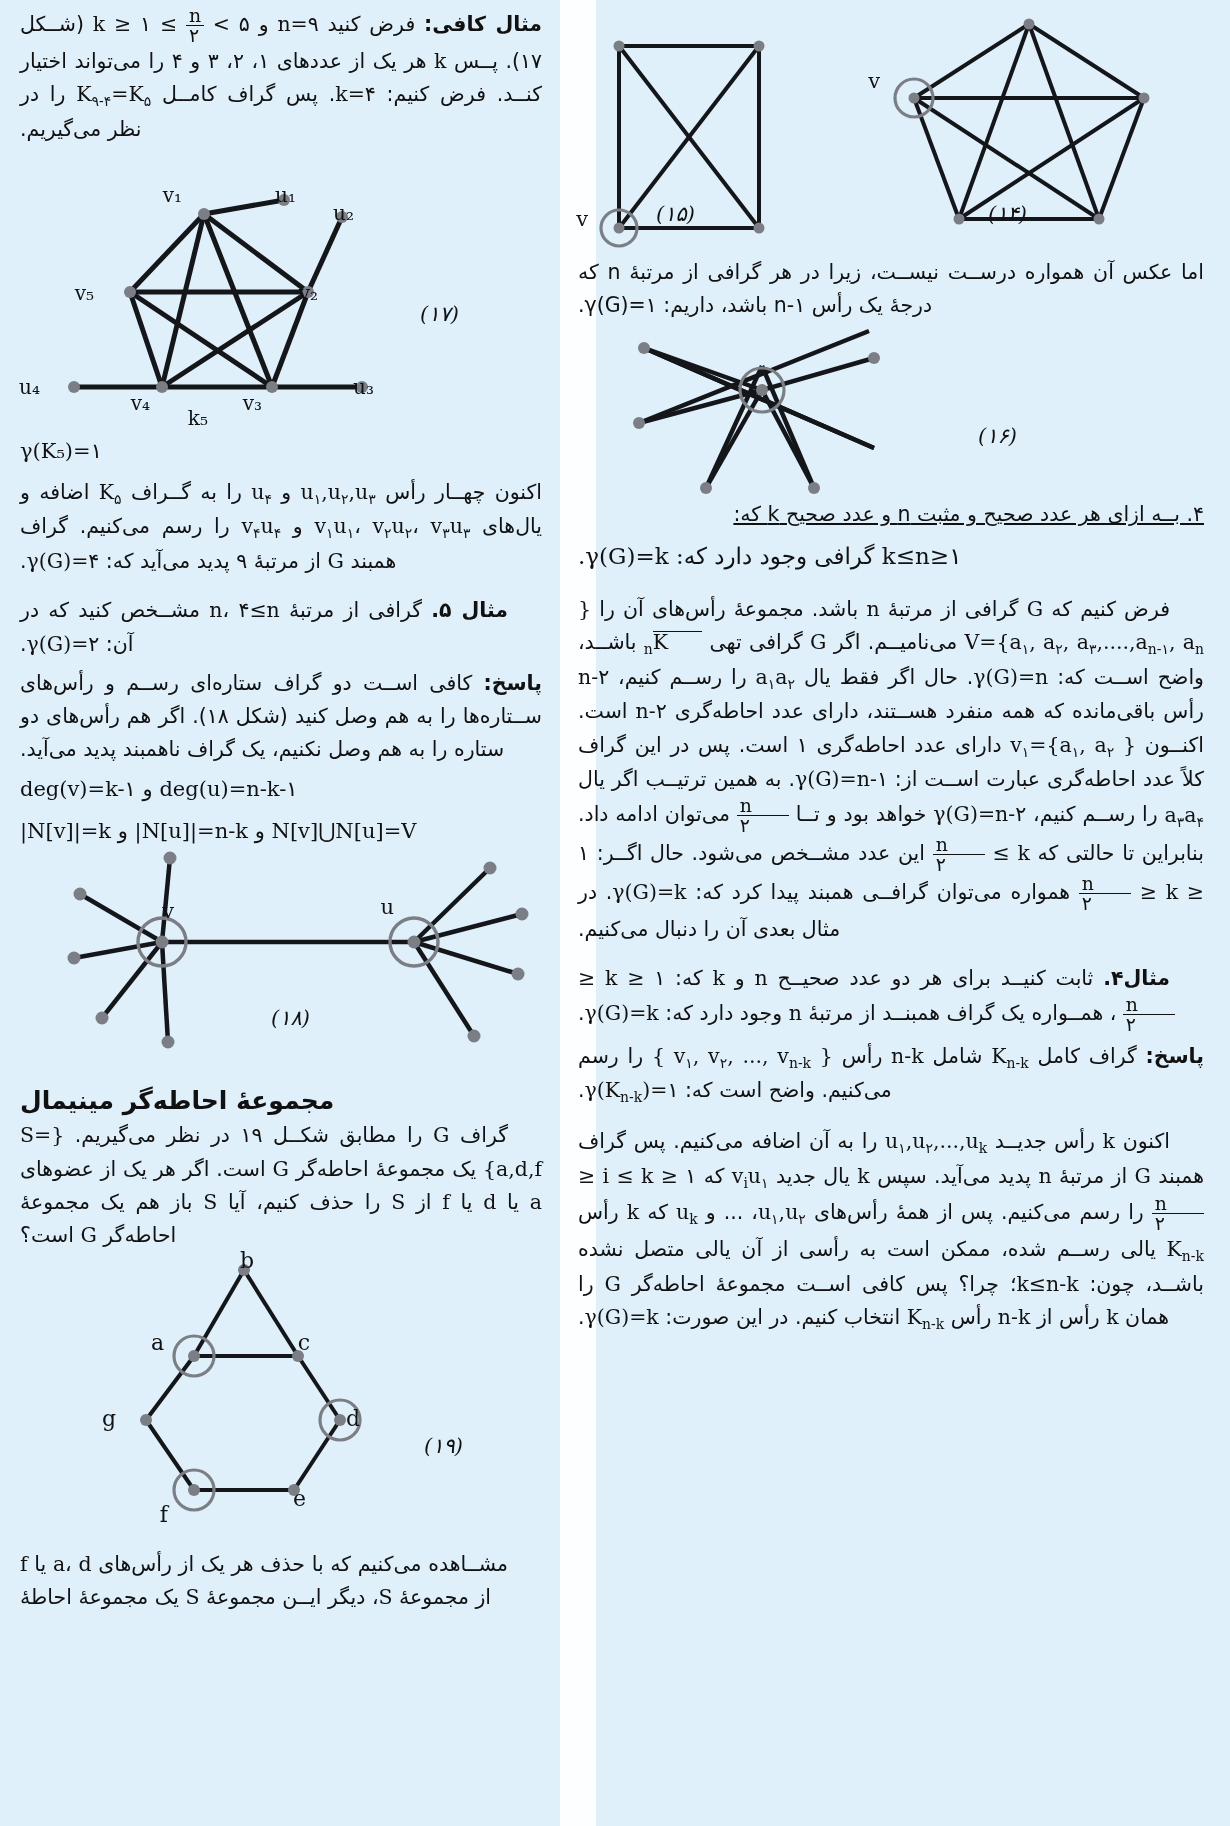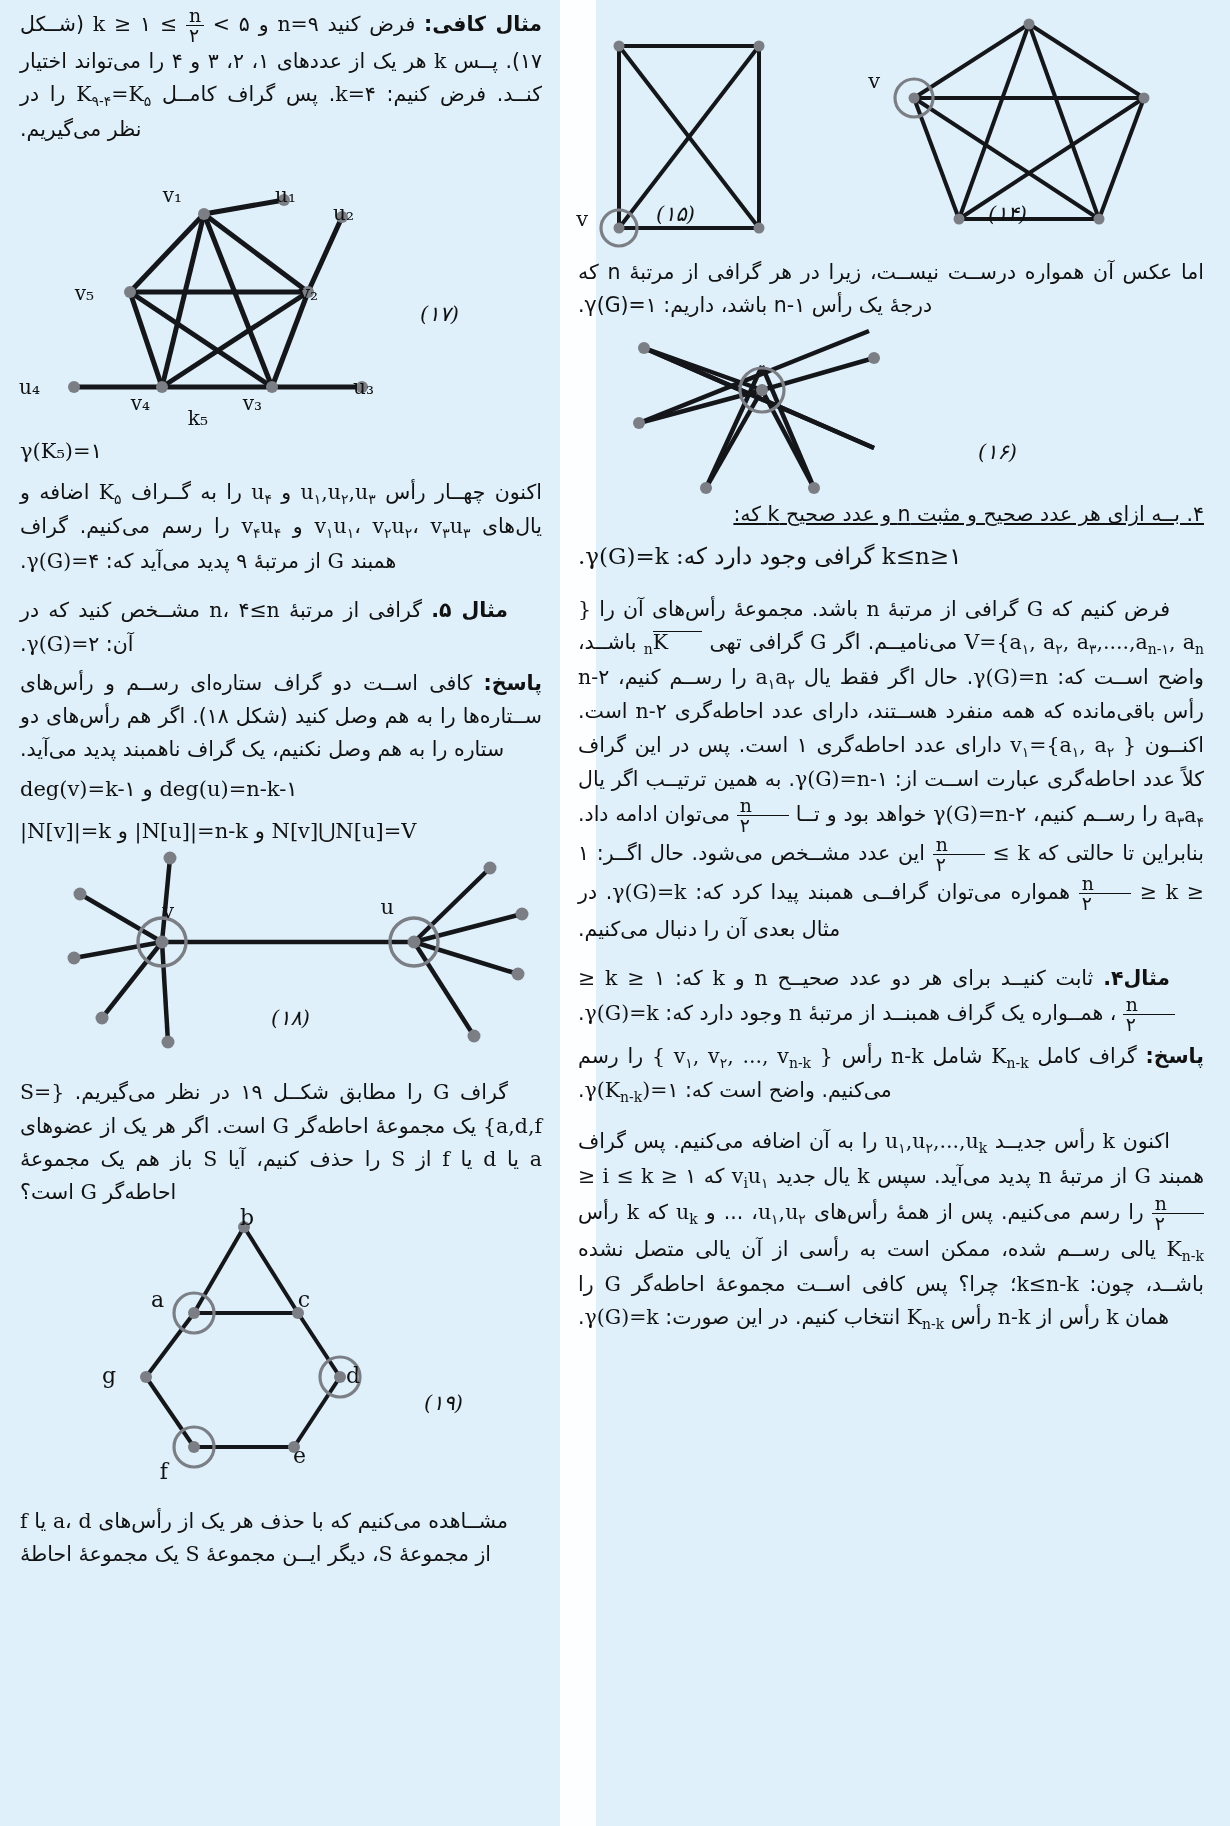--- a/index.html
+++ b/index.html
@@ -139,21 +139,21 @@
         <circle cx="178" cy="62" r="22" fill="none" stroke="#7b7f85" stroke-width="3.2"></circle>
         <g fill="#7b7f85">
           <circle cx="178" cy="62" r="6"></circle>
           <circle cx="60" cy="20" r="6"></circle>
             <circle cx="55" cy="95" r="6"></circle>
           <circle cx="122" cy="160" r="6"></circle>
             <circle cx="230" cy="160" r="6"></circle>
           <circle cx="290" cy="30" r="6"></circle>
         </g>
       </svg>
-      <div style="position:absolute;left:400px;top:112px;" class="figcap">(۱۶)</div>
+      <div style="position:absolute;left:400px;top:96px;" class="figcap">(۱۶)</div>
     </div>
 
     <p style="text-align-last:right;text-decoration:underline;">۴. بــه ازای هر عدد صحیح و مثبت n و عدد صحیح k که:</p>
     <p class="mathline-rtl">
       <span class="serif">۱≤k≤n</span> گرافی وجود دارد که: <span class="serif">γ(G)=k</span>.
     </p>
 
     <div class="spacer"></div>
 
     <p class="indent">
@@ -317,20 +317,21 @@
             <circle cx="500" cy="58" r="6.5"></circle>
           <circle cx="496" cy="118" r="6.5"></circle>
             <circle cx="452" cy="180" r="6.5"></circle>
         </g>
         <text x="152" y="62" font-family="DejaVu Serif, serif" font-size="21" fill="#111">v</text>
         <text x="372" y="58" font-family="DejaVu Serif, serif" font-size="21" fill="#111">u</text>
       </svg>
       <div style="position:absolute;left:251px;top:150px;" class="figcap">(۱۸)</div>
     </div>
 
+    <div class="heading">مجموعۀ احاطه‌گر مینیمال</div>
 
     <p class="indent">
       گراف <span class="serif">G</span> را مطابق شکــل ۱۹ در نظر می‌گیریم. <span class="serif">{S={a,d,f</span>
       یک مجموعۀ احاطه‌گر <span class="serif">G</span> است. اگر هر یک از عضوهای <span class="serif">a</span> یا <span class="serif">d</span> یا <span class="serif">f</span>
       از <span class="serif">S</span> را حذف کنیم، آیا <span class="serif">S</span> باز هم یک مجموعۀ احاطه‌گر <span class="serif">G</span> است؟
     </p>
 
     <div class="figwrap" style="height:290px;">
       <svg width="520" height="285" viewBox="0 0 520 285">
         <g stroke="#14161a" stroke-width="4" fill="none">

